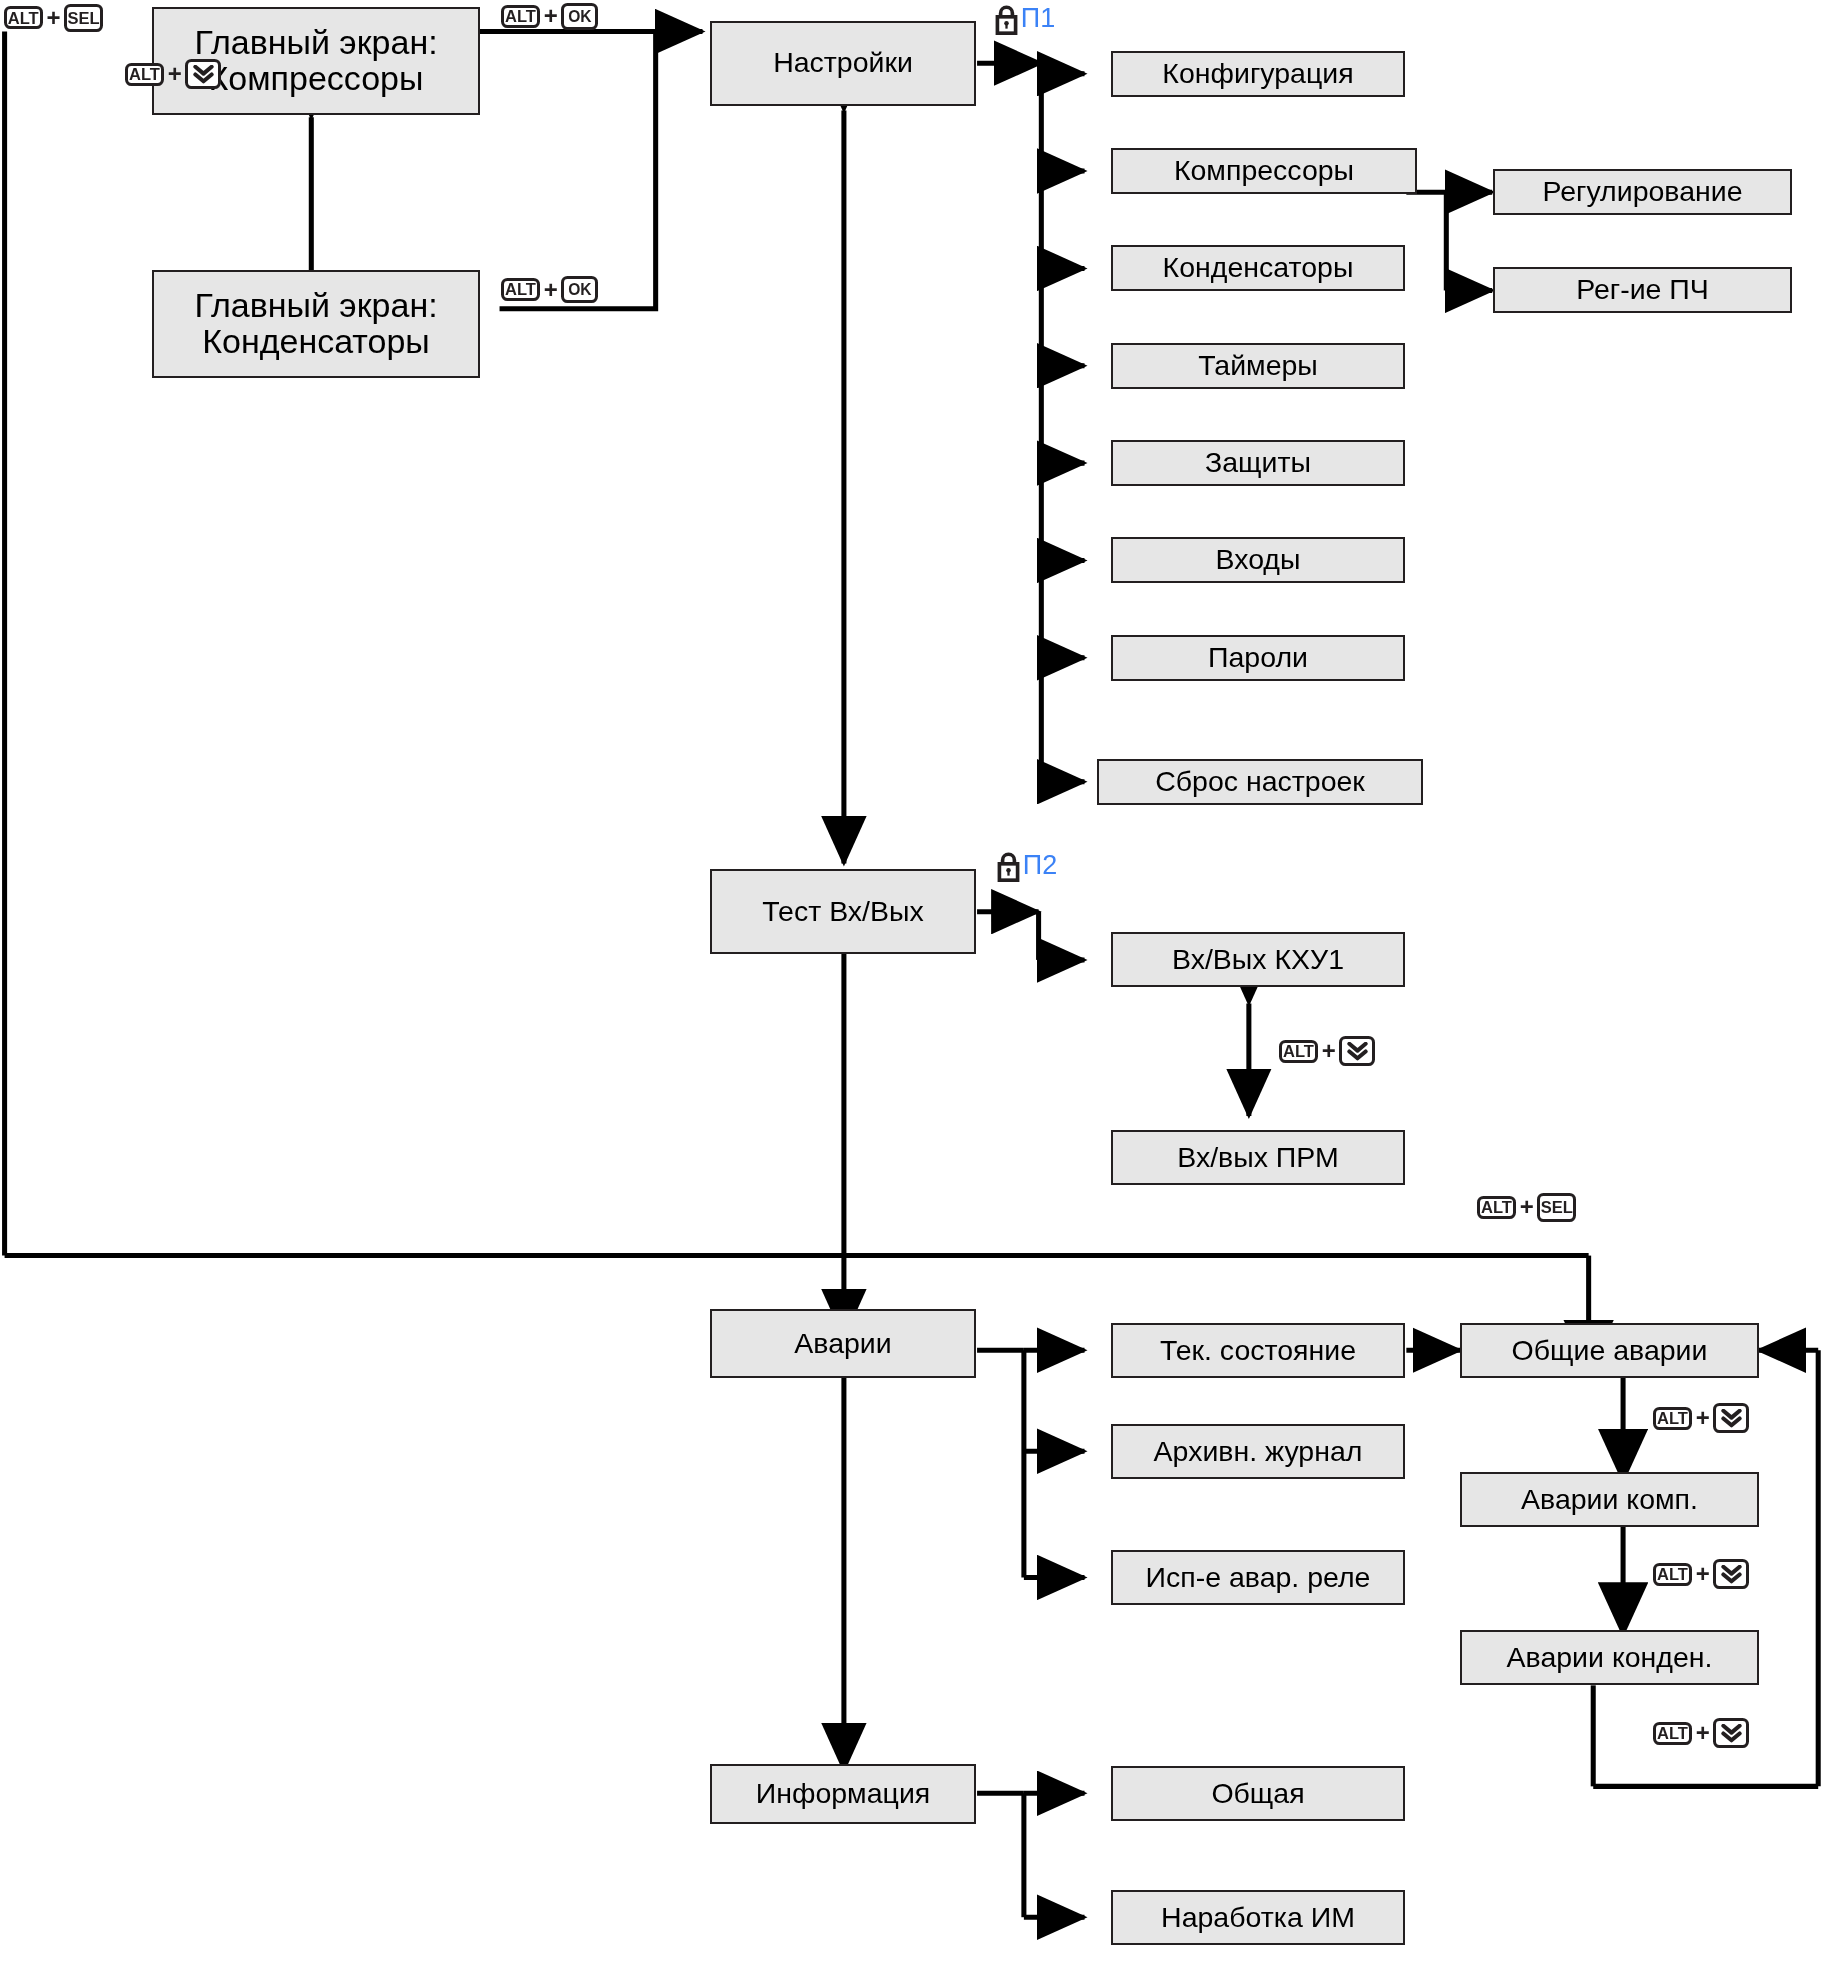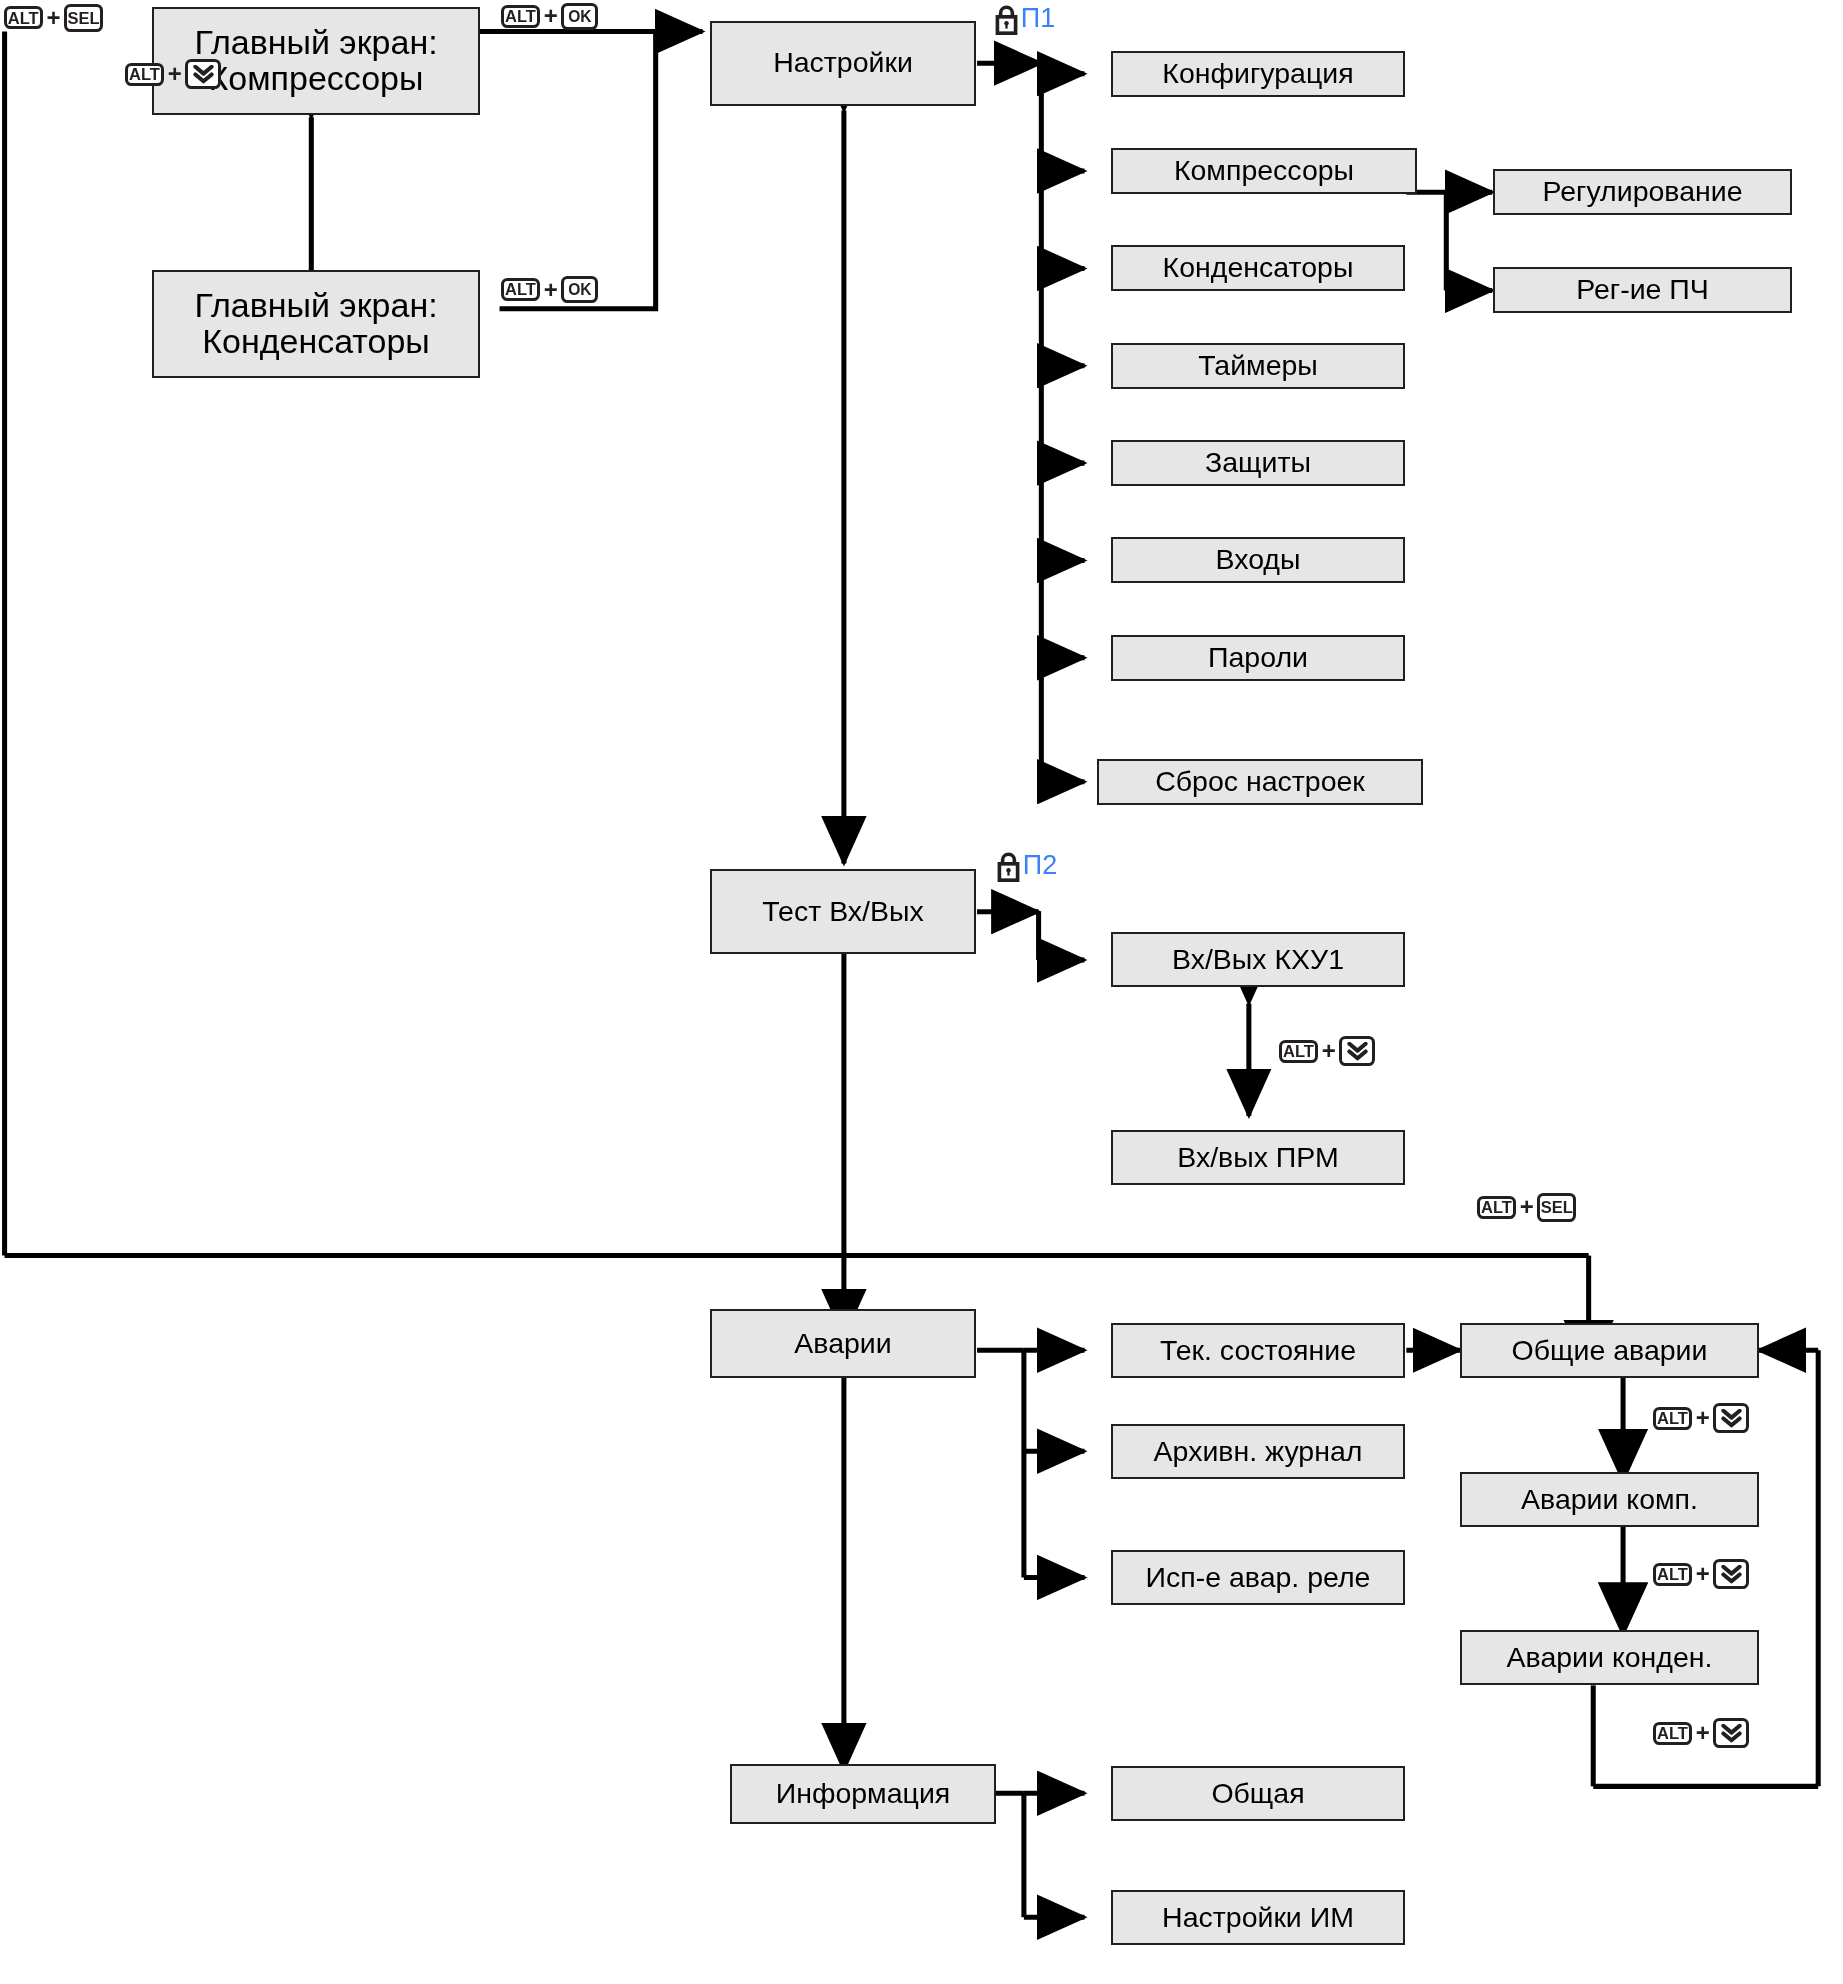--- a/index.html
+++ b/index.html
@@ -210,25 +210,25 @@
   <div class="node" style="left:1111px;top:1424px;width:294px;height:55px;">Архивн. журнал</div>
 
   <div class="node" style="left:1111px;top:1550px;width:294px;height:55px;">Исп-е авар. реле</div>
 
   <div class="node" style="left:1460px;top:1323px;width:299px;height:55px;">Общие аварии</div>
 
   <div class="node" style="left:1460px;top:1472px;width:299px;height:55px;">Аварии комп.</div>
 
   <div class="node" style="left:1460px;top:1630px;width:299px;height:55px;">Аварии конден.</div>
 
-  <div class="node" style="left:710px;top:1764px;width:266px;height:60px;margin-left:20px;">Информация</div>
+  <div class="node" style="left:710px;top:1764px;width:266px;height:60px;">Информация</div>
 
   <div class="node" style="left:1111px;top:1766px;width:294px;height:55px;">Общая</div>
 
-  <div class="node" style="left:1111px;top:1890px;width:294px;height:55px;">Настройки ИМ</div>
+  <div class="node" style="left:1111px;top:1890px;width:294px;height:55px;">Наработка ИМ</div>
 
   <div class="keygroup" style="left:3.7px;top:3.7px;">
     <span class="keycap kw-alt">ALT</span>
     <span class="plus">+</span>
     <span class="keycap kw-sel">SEL</span>
   </div>
 
   <div class="keygroup" style="left:501px;top:2.8px;">
     <span class="keycap kw-alt">ALT</span>
     <span class="plus">+</span>

